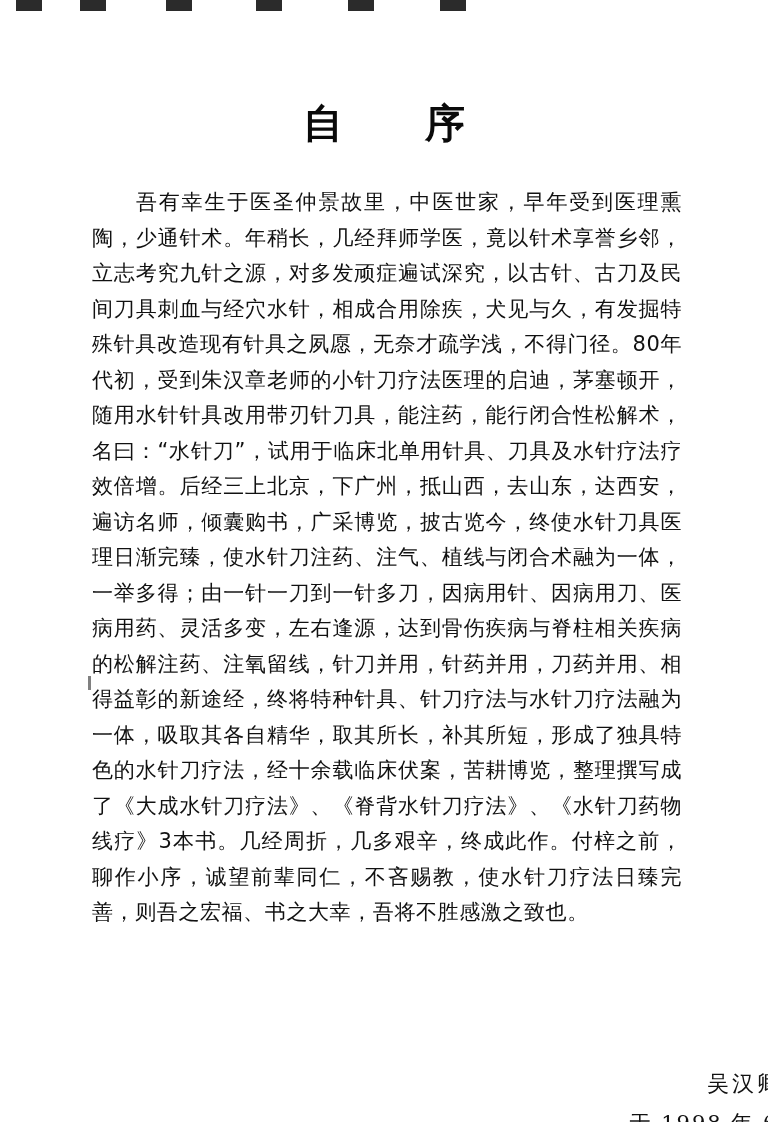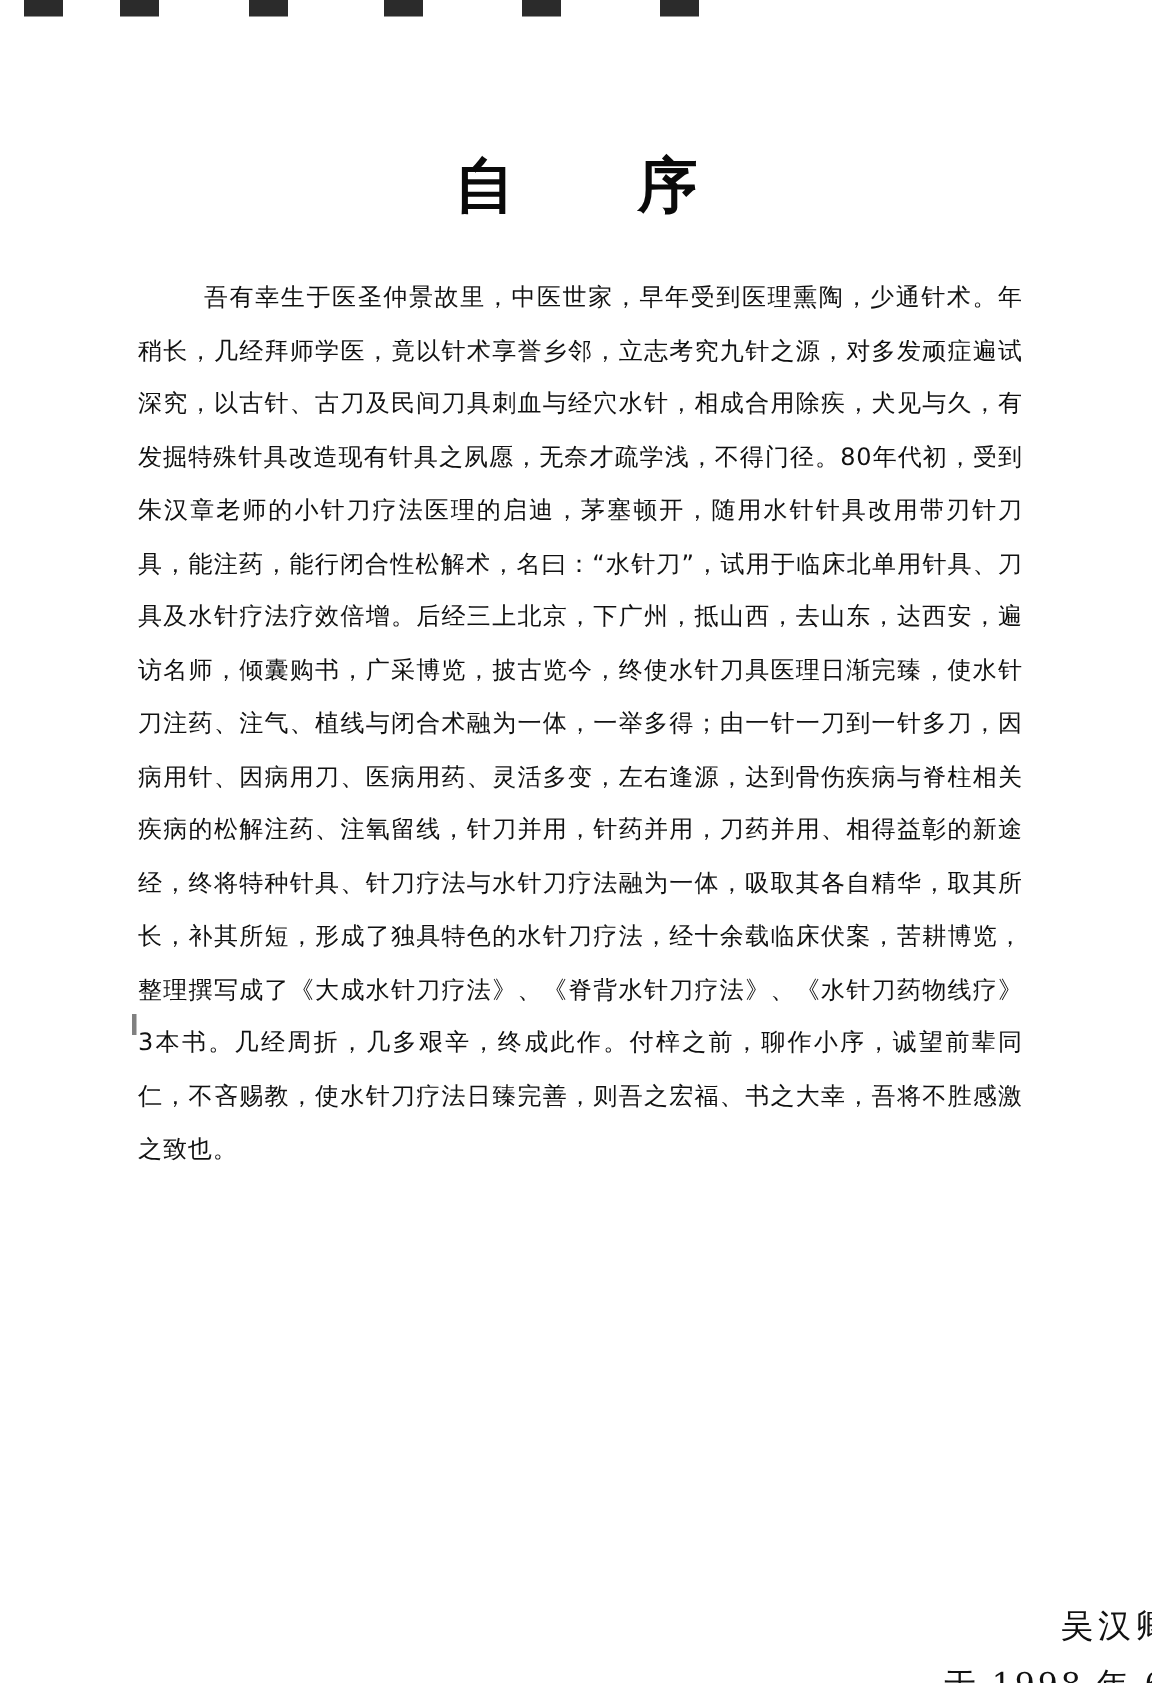--- a/index.html
+++ b/index.html
@@ -62,21 +62,21 @@
 
   .body-block {
     position: absolute;
     top: 164px;
     left: 92px;
     width: 590px;
   }
 
   .body-text {
     font-family: "DejaVu Sans", sans-serif;
-    font-size: 16px;
+    font-size: 21px;
     line-height: 35.5px;
     text-align: justify;
     text-justify: inter-character;
     text-indent: 44px;
     color: #111111;
     letter-spacing: 0.6px;
     word-break: break-all;
   }
 
   .signature {

